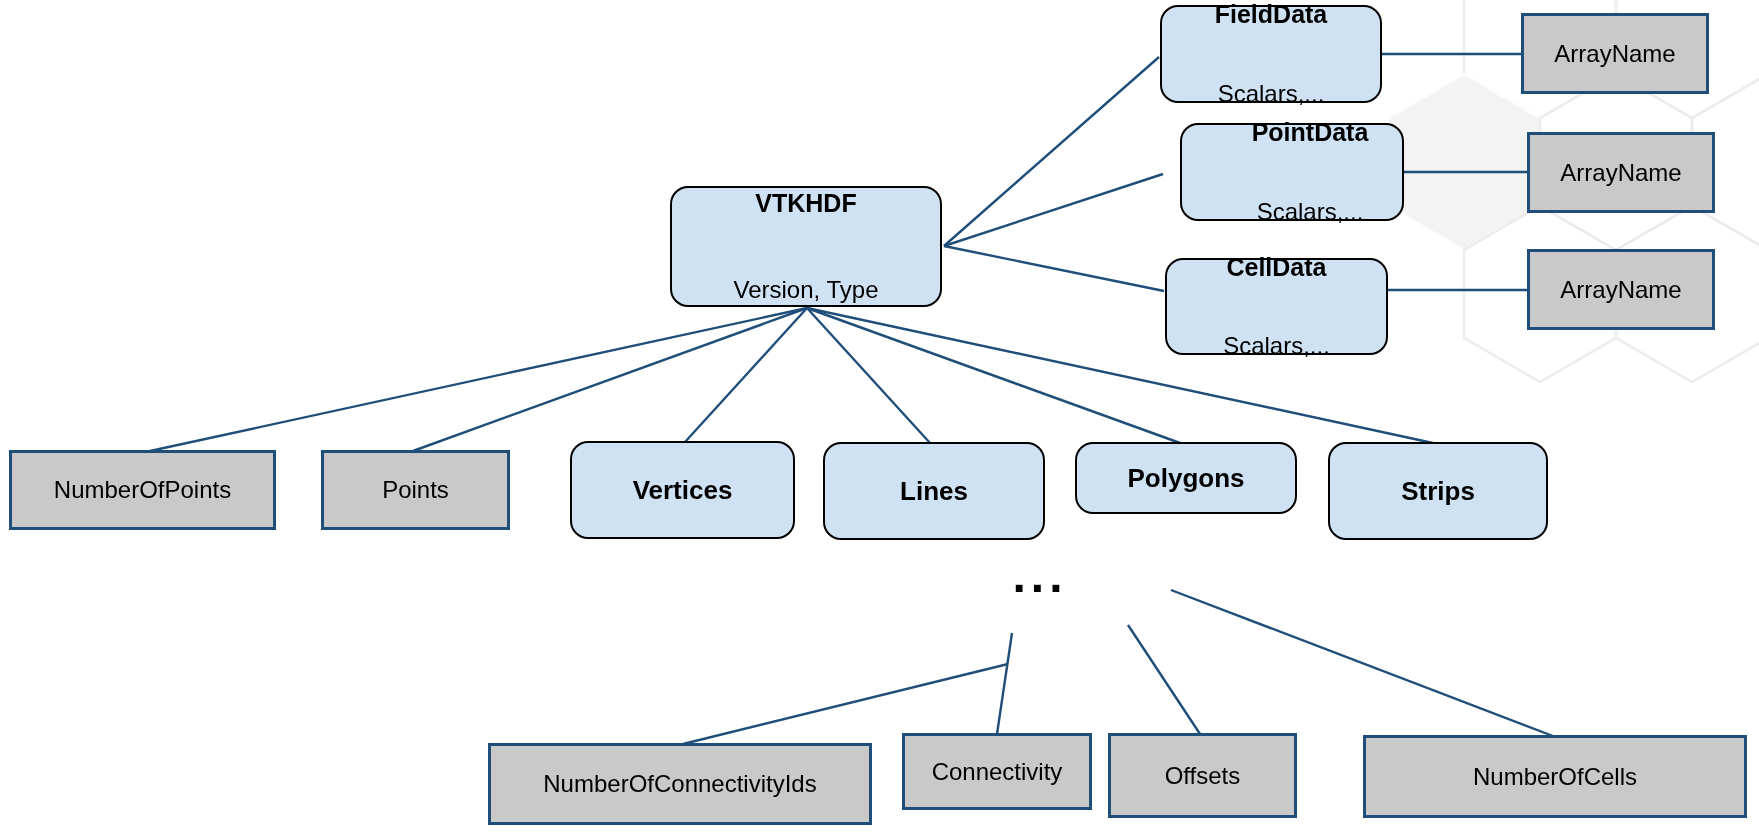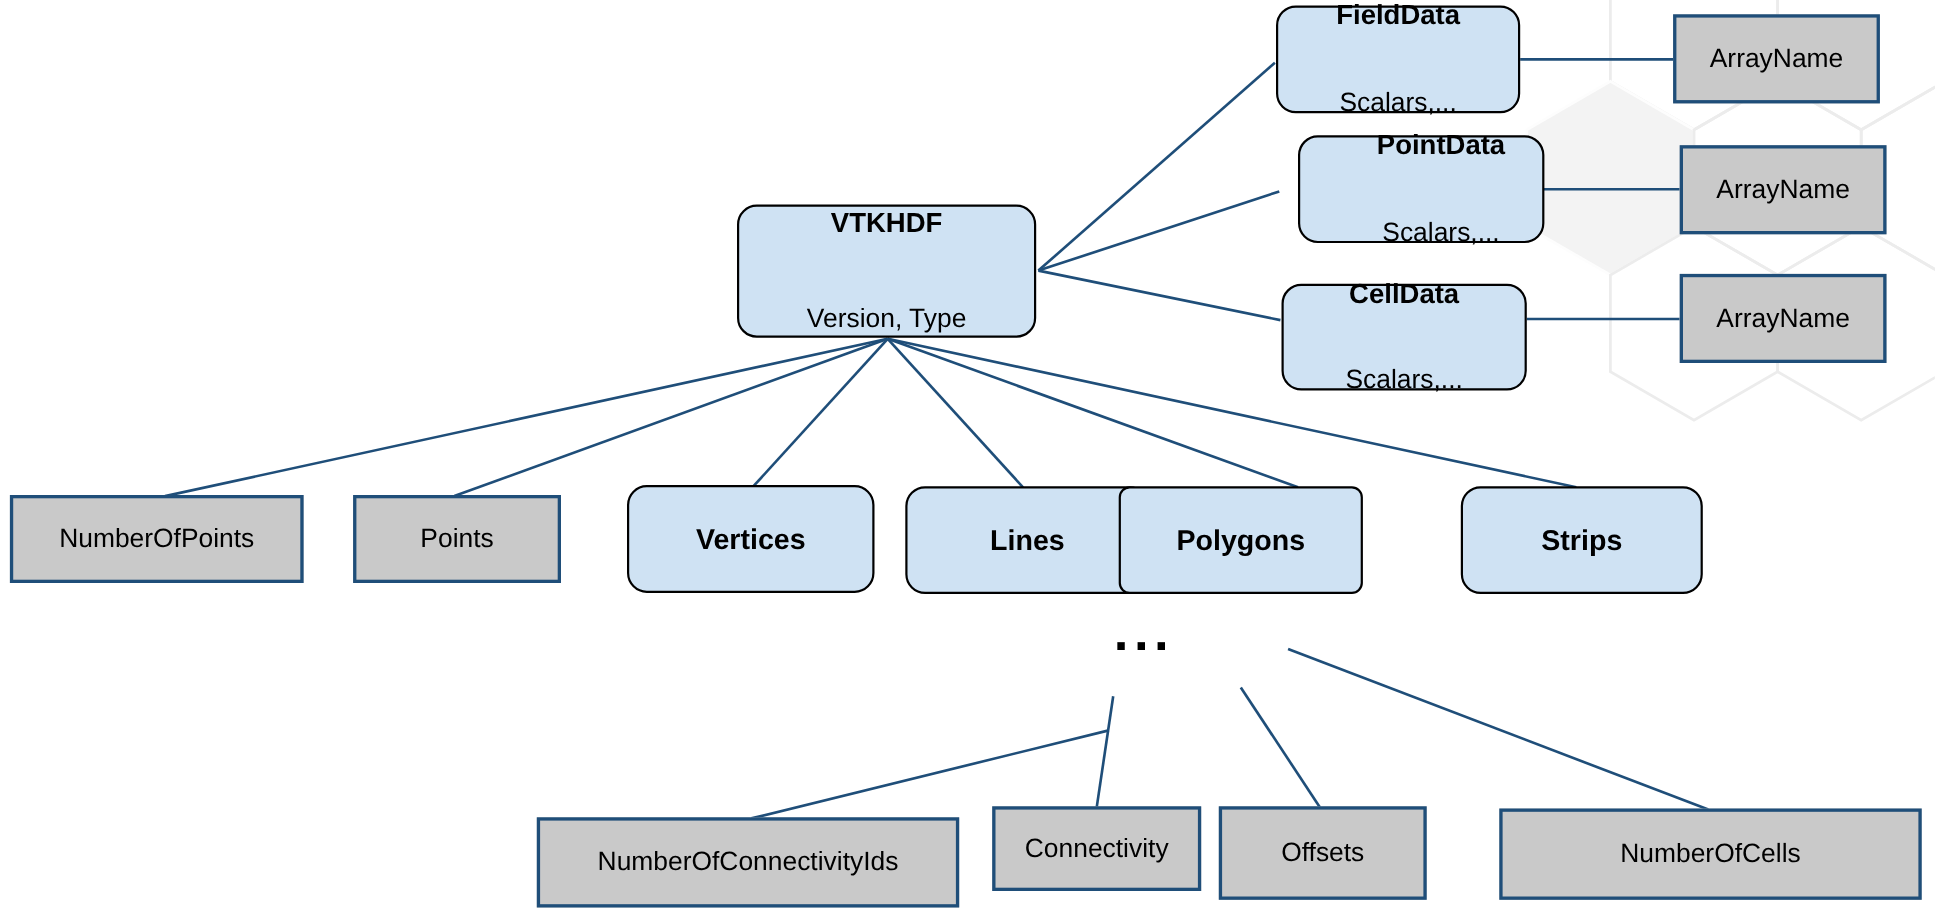--- a/index.html
+++ b/index.html
@@ -128,21 +128,21 @@
   <div class="node dataset" style="left:321px;top:450px;width:189px;height:80px;">
     <span class="label">Points</span>
   </div>
 
   <div class="node group" style="left:570px;top:441px;width:225px;height:98px;">
     <span class="label-bold">Vertices</span>
   </div>
   <div class="node group" style="left:823px;top:442px;width:222px;height:98px;">
     <span class="label-bold">Lines</span>
   </div>
-  <div class="node group" style="left:1017px;top:442px;width:222px;height:98px;border-radius:10px;">
+  <div class="node group" style="left:1075px;top:442px;width:222px;height:72px;">
     <span class="label-bold">Polygons</span>
   </div>
   <div class="node group" style="left:1328px;top:442px;width:220px;height:98px;">
     <span class="label-bold">Strips</span>
   </div>
 
   <div id="ellipsis">...</div>
 
   <div class="node dataset" style="left:488px;top:743px;width:384px;height:82px;">
     <span class="label">NumberOfConnectivityIds</span>

